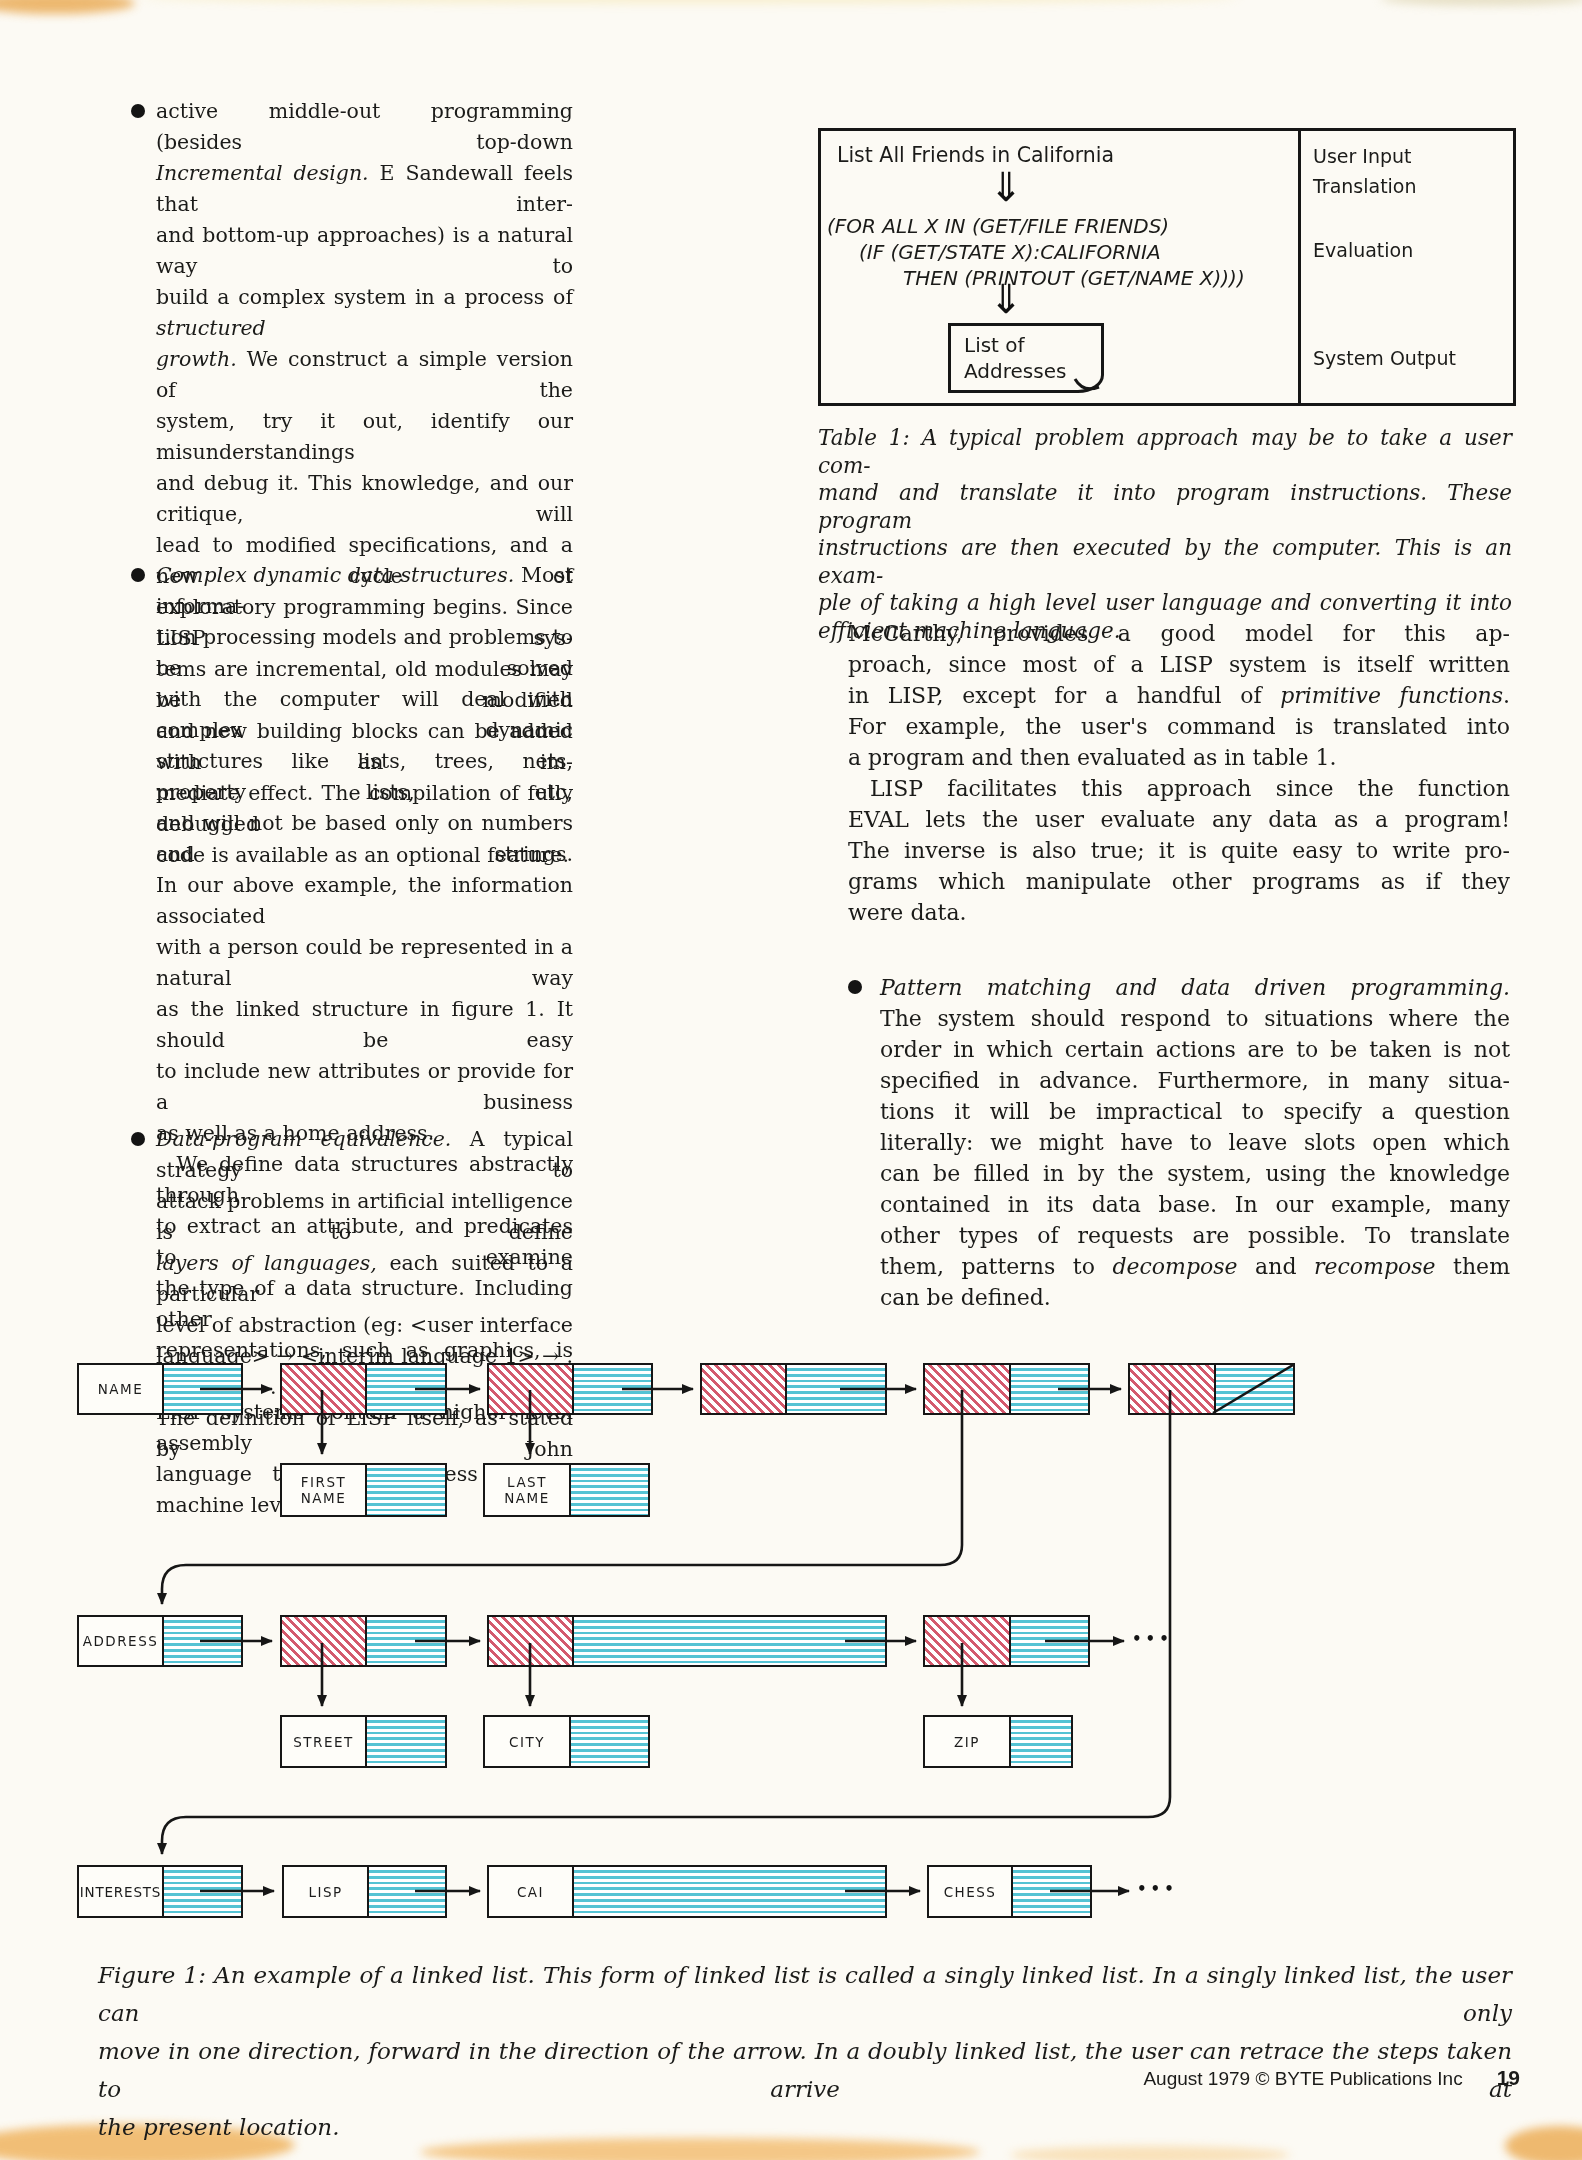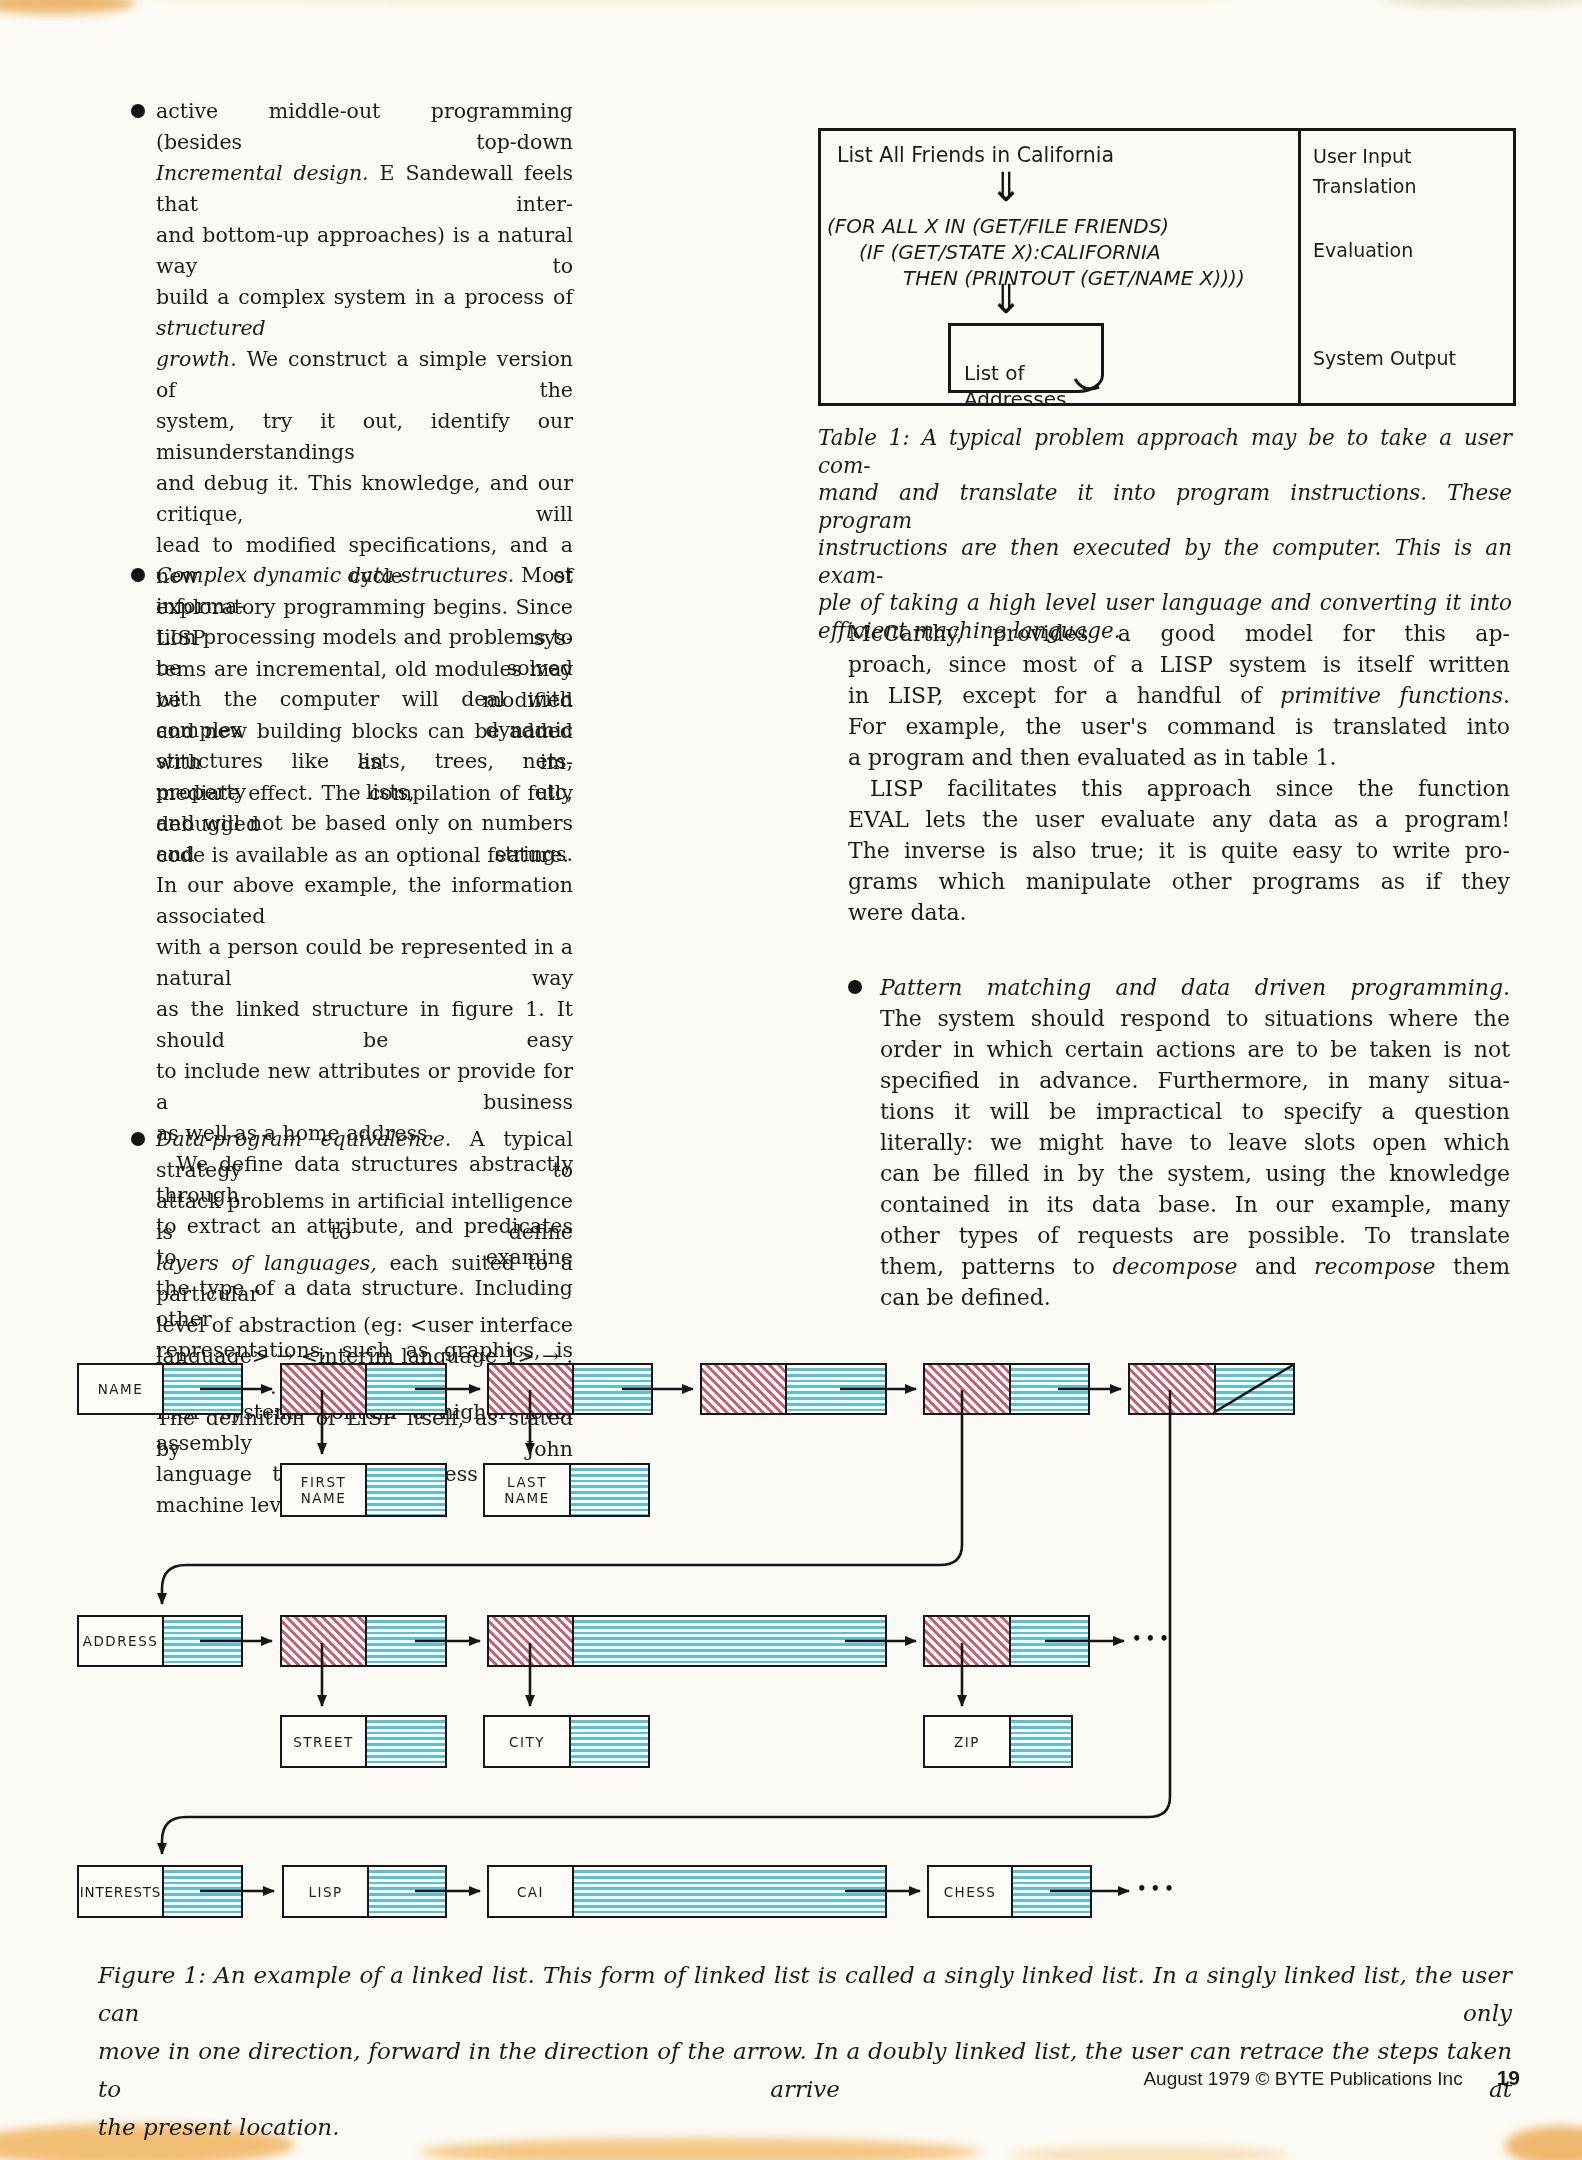--- a/index.html
+++ b/index.html
@@ -26,21 +26,21 @@
   .t-divider{position:absolute;left:477px;top:0;bottom:0;width:3px;background:var(--ink);}
   .t-input{position:absolute;left:16px;top:12px;font-size:20.5px;}
   .t-darr{position:absolute;font-size:40px;line-height:40px;color:#101010;}
   #darr1{left:168px;top:36px;} #darr2{left:168px;top:148px;}
   .t-code{position:absolute;left:6px;top:82px;width:470px;font-size:20px;font-style:italic;}
   .t-code .tline{text-align:left;text-align-last:auto;line-height:26px;}
   .t-code .tline:nth-child(2){padding-left:32px;}
   .t-code .tline:nth-child(3){padding-left:76px;}
   .t-outbox{position:absolute;left:127px;top:192px;width:150px;height:64px;
             border:3px solid var(--ink);border-bottom-right-radius:26px 18px;}
-  .t-outbox .olines{padding:6px 0 0 13px;font-size:20px;line-height:26px;margin-top:28px;}
+  .t-outbox .olines{padding:6px 0 0 13px;font-size:20px;line-height:26px;}
   .t-outbox .tline{text-align:left;text-align-last:auto;}
   .t-curl{position:absolute;right:-6px;bottom:-11px;}
   .t-stage{position:absolute;left:492px;font-size:19px;line-height:30px;}
   #stg1{top:10px;} #stg2{top:104px;} #stg3{top:212px;}
 
   
   .caption{position:absolute;font-family:"DejaVu Serif","Liberation Serif",serif;font-style:italic;}
   #tcap{left:818px;top:424px;width:694px;font-size:21.5px;line-height:27.5px;}
   #fcap{left:98px;top:1956px;width:1414px;font-size:23px;line-height:38px;}
 

